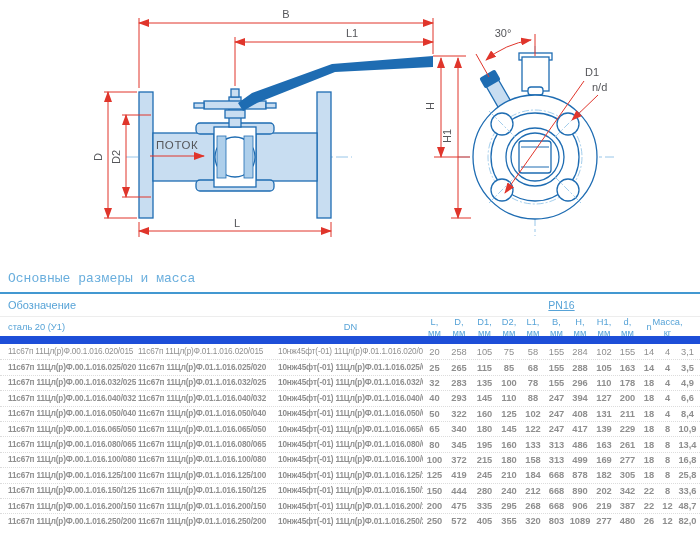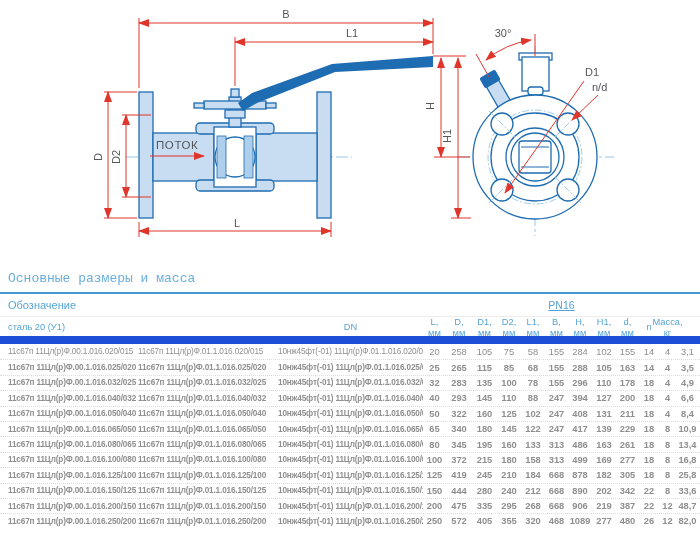--- a/index.html
+++ b/index.html
@@ -401,21 +401,21 @@
         </div>
         <div class="grid trow">
           <div class="des">11с67п 11Цл(р)Ф.00.1.016.250/200</div>
           <div class="des">11с67п 11Цл(р)Ф.01.1.016.250/200</div>
           <div class="des">10нж45фт(-01) 11Цл(р)Ф.01.1.016.250/200</div>
           <div class="num">250</div>
           <div class="num">572</div>
           <div class="num">405</div>
           <div class="num">355</div>
           <div class="num">320</div>
-          <div class="num">468</div>
+          <div class="num">803</div>
           <div class="num">1089</div>
           <div class="num">277</div>
           <div class="num">480</div>
           <div class="num">26</div>
           <div class="num">12</div>
           <div class="num mass">82,0</div>
         </div>
       </div>
   </div>
 

